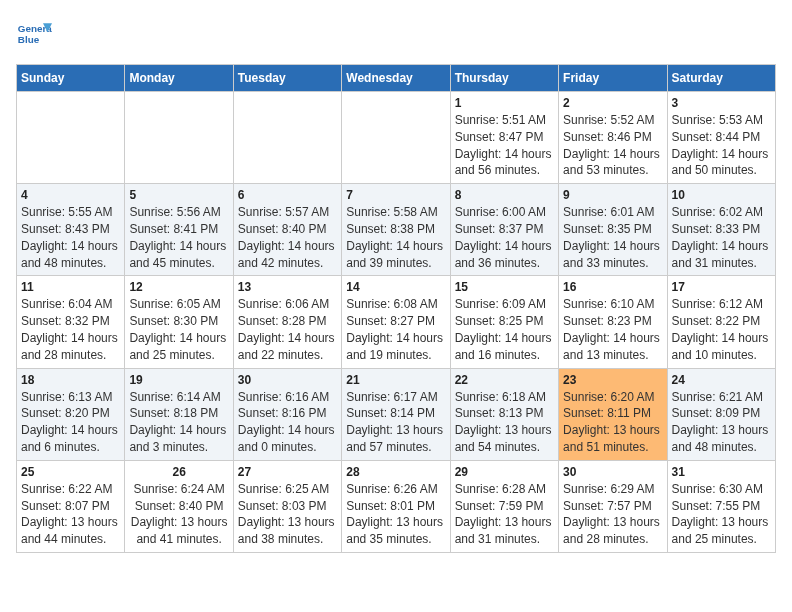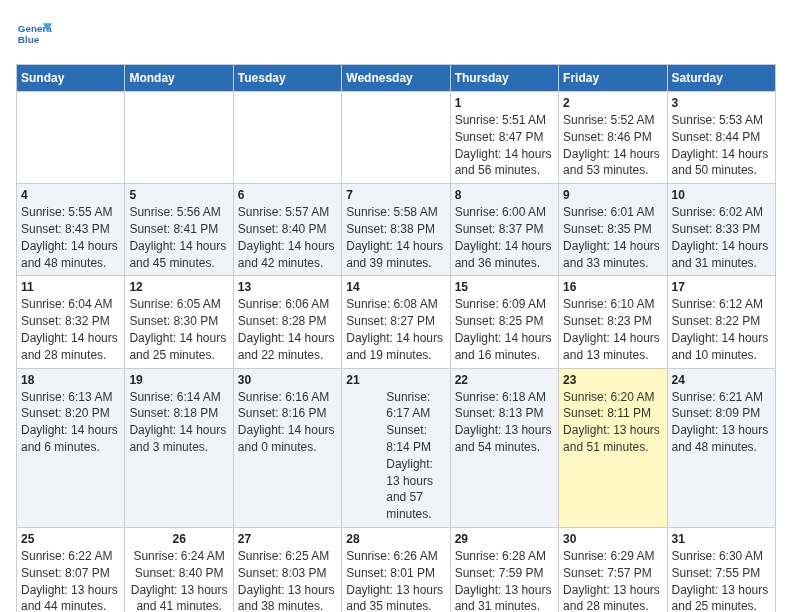--- a/index.html
+++ b/index.html
@@ -252,33 +252,33 @@
         </td>
         <td style="background: rgb(240, 244, 248);">
           <span class="day-number">30</span>
           <div class="day-info" style="white-space: pre-line;">Sunrise: 6:16 AM
 Sunset: 8:16 PM
 Daylight: 14 hours
 and 0 minutes.</div>
         </td>
         <td style="background: rgb(240, 244, 248);">
           <span class="day-number">21</span>
-          <div class="day-info" style="white-space: pre-line; margin-left: 40px;">Sunrise: 6:17 AM
+          <div class="day-info" style="white-space: pre-line;">Sunrise: 6:17 AM
 Sunset: 8:14 PM
 Daylight: 13 hours
 and 57 minutes.</div>
         </td>
         <td style="background: rgb(240, 244, 248);">
           <span class="day-number">22</span>
           <div class="day-info" style="white-space: pre-line;">Sunrise: 6:18 AM
 Sunset: 8:13 PM
 Daylight: 13 hours
 and 54 minutes.</div>
         </td>
-        <td style="background: #fef9c3; margin-left: 48px;">
+        <td style="background: #fdba74; margin-left: 48px;">
           <span class="day-number">23</span>
           <div class="day-info" style="white-space: pre-line;">Sunrise: 6:20 AM
 Sunset: 8:11 PM
 Daylight: 13 hours
 and 51 minutes.</div>
         </td>
         <td style="background: rgb(240, 244, 248);">
           <span class="day-number">24</span>
           <div class="day-info" style="white-space: pre-line;">Sunrise: 6:21 AM
 Sunset: 8:09 PM

